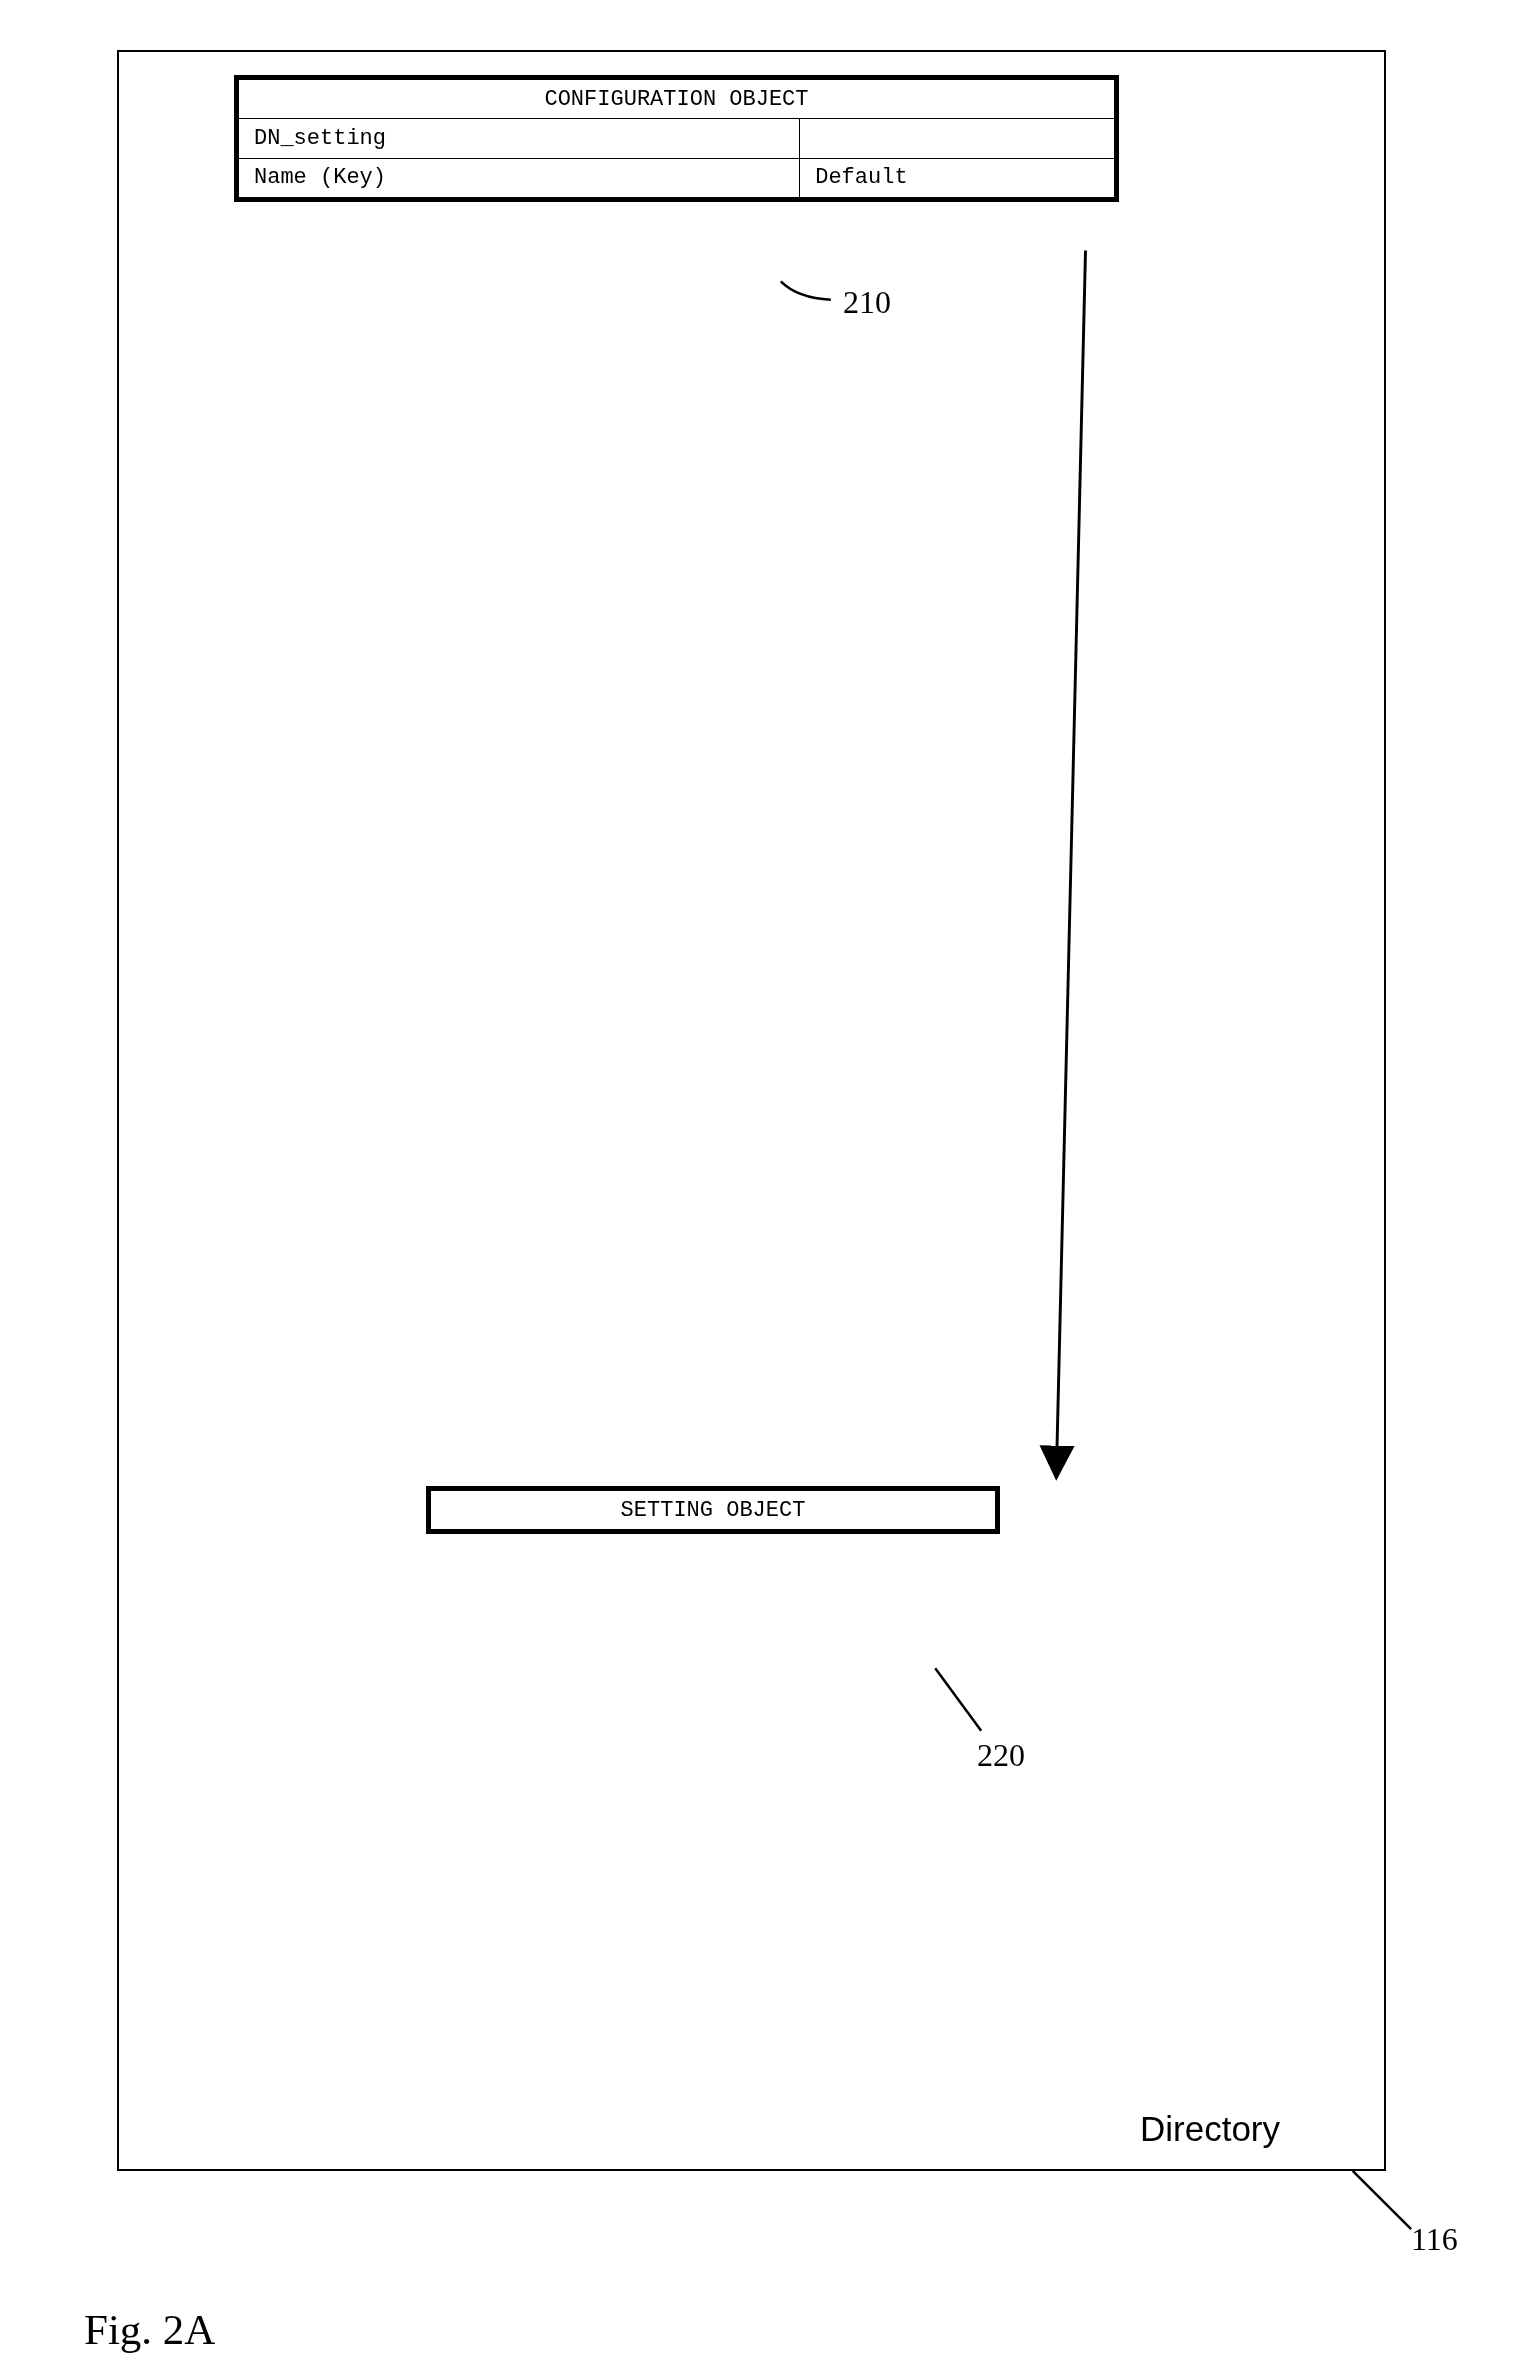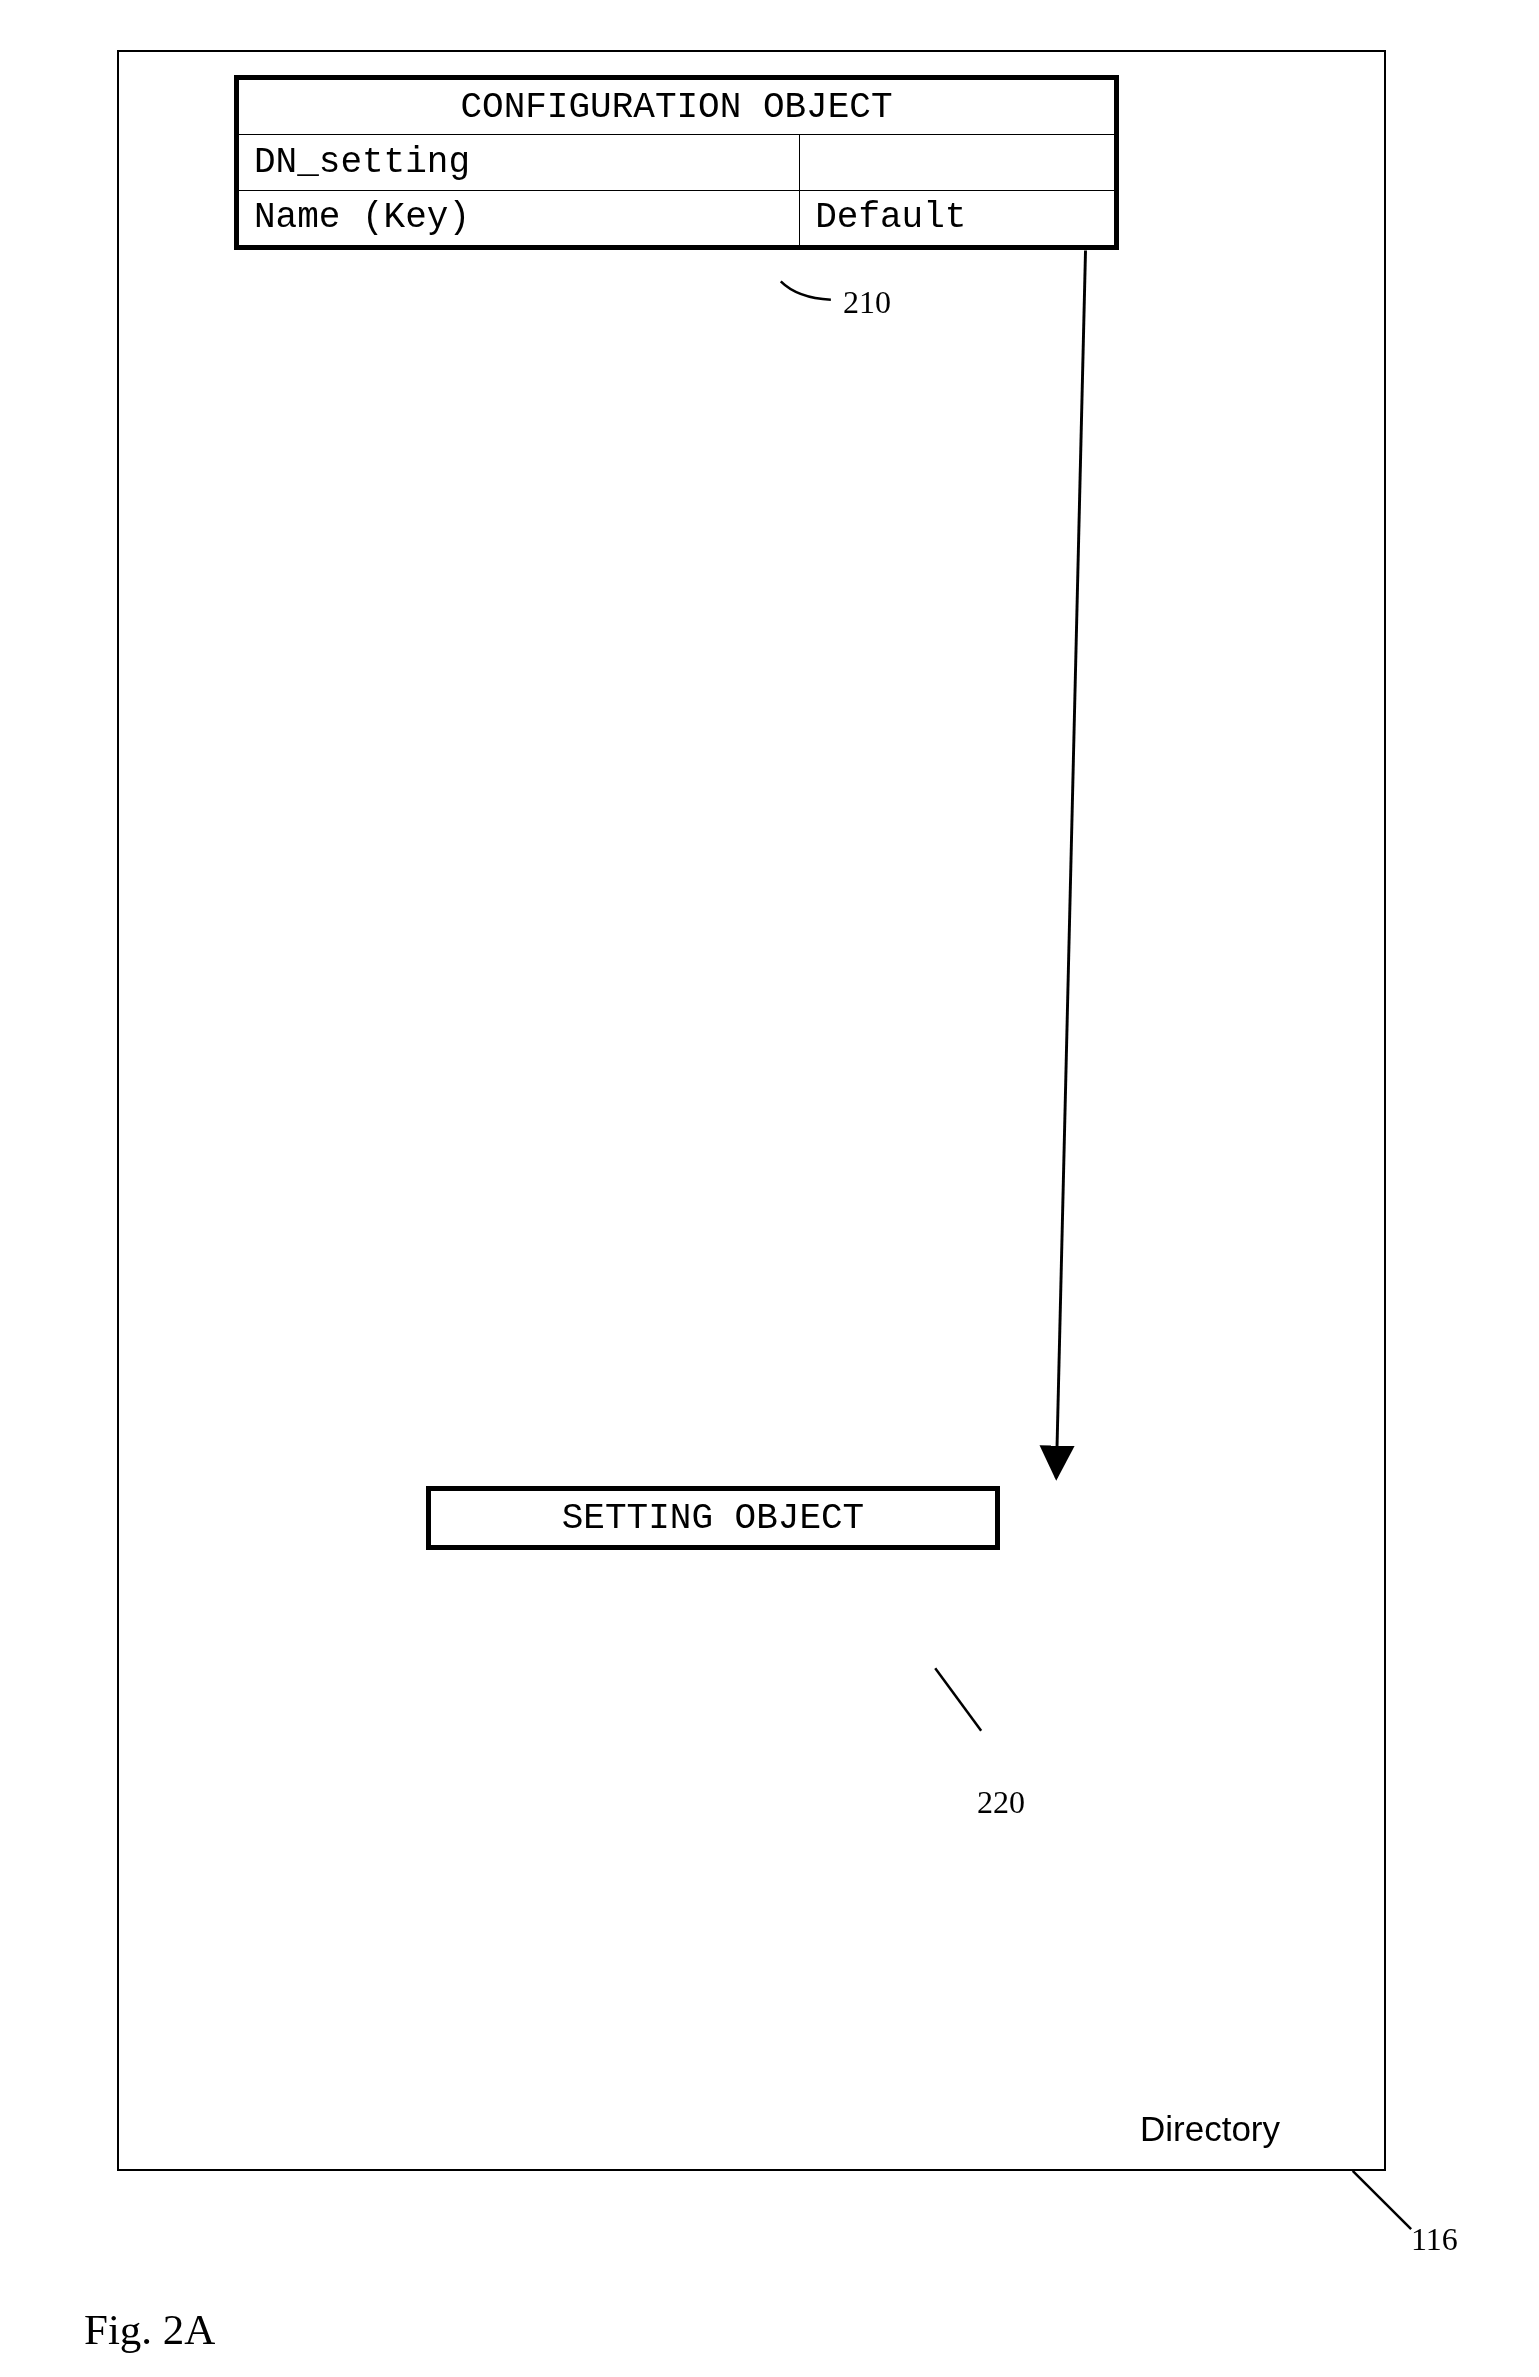--- a/index.html
+++ b/index.html
@@ -35,21 +35,21 @@
     position: absolute;
     border: 5px solid #000;
     border-collapse: collapse;
     background: #fff;
     box-sizing: border-box;
   }
   .obj-table td, .obj-table th {
     border: 1.7px solid #000;
     padding: 6.7px 15px;
     font-family: "Courier New", Courier, monospace;
-    font-size: 36px;
+    font-size: 22px;
     font-weight: normal;
     text-align: left;
     background: #fff;
   }
   .obj-table .title-cell {
     text-align: center;
   }
 
   
   #config-obj {
@@ -121,21 +121,21 @@
   <table id="setting-obj" class="obj-table">
     <tbody>
         <tr>
       <td class="title-cell" colspan="2">SETTING OBJECT</td>
     </tr>
   </tbody>
     </table>
 
   <span class="ref" style="left:843px; top:284px;">210</span>
 
-  <span class="ref" style="left:977px; top:1784px;">220</span>
+  <span class="ref" style="left:977px; top:1737px;">220</span>
 
   <span class="ref" style="left:1140px; top:2109px; font-family:Liberation Sans, sans-serif; font-size:35px;">Directory</span>
 
   <span class="ref" style="left:1411px; top:2221px;">116</span>
 
   <span class="fig-caption">Fig. 2A</span>
 
   <svg class="overlay" viewBox="0 0 1843 2847">
     <defs>
       <marker id="arrowhead" markerWidth="14" markerHeight="14" refX="11" refY="6" orient="auto">

